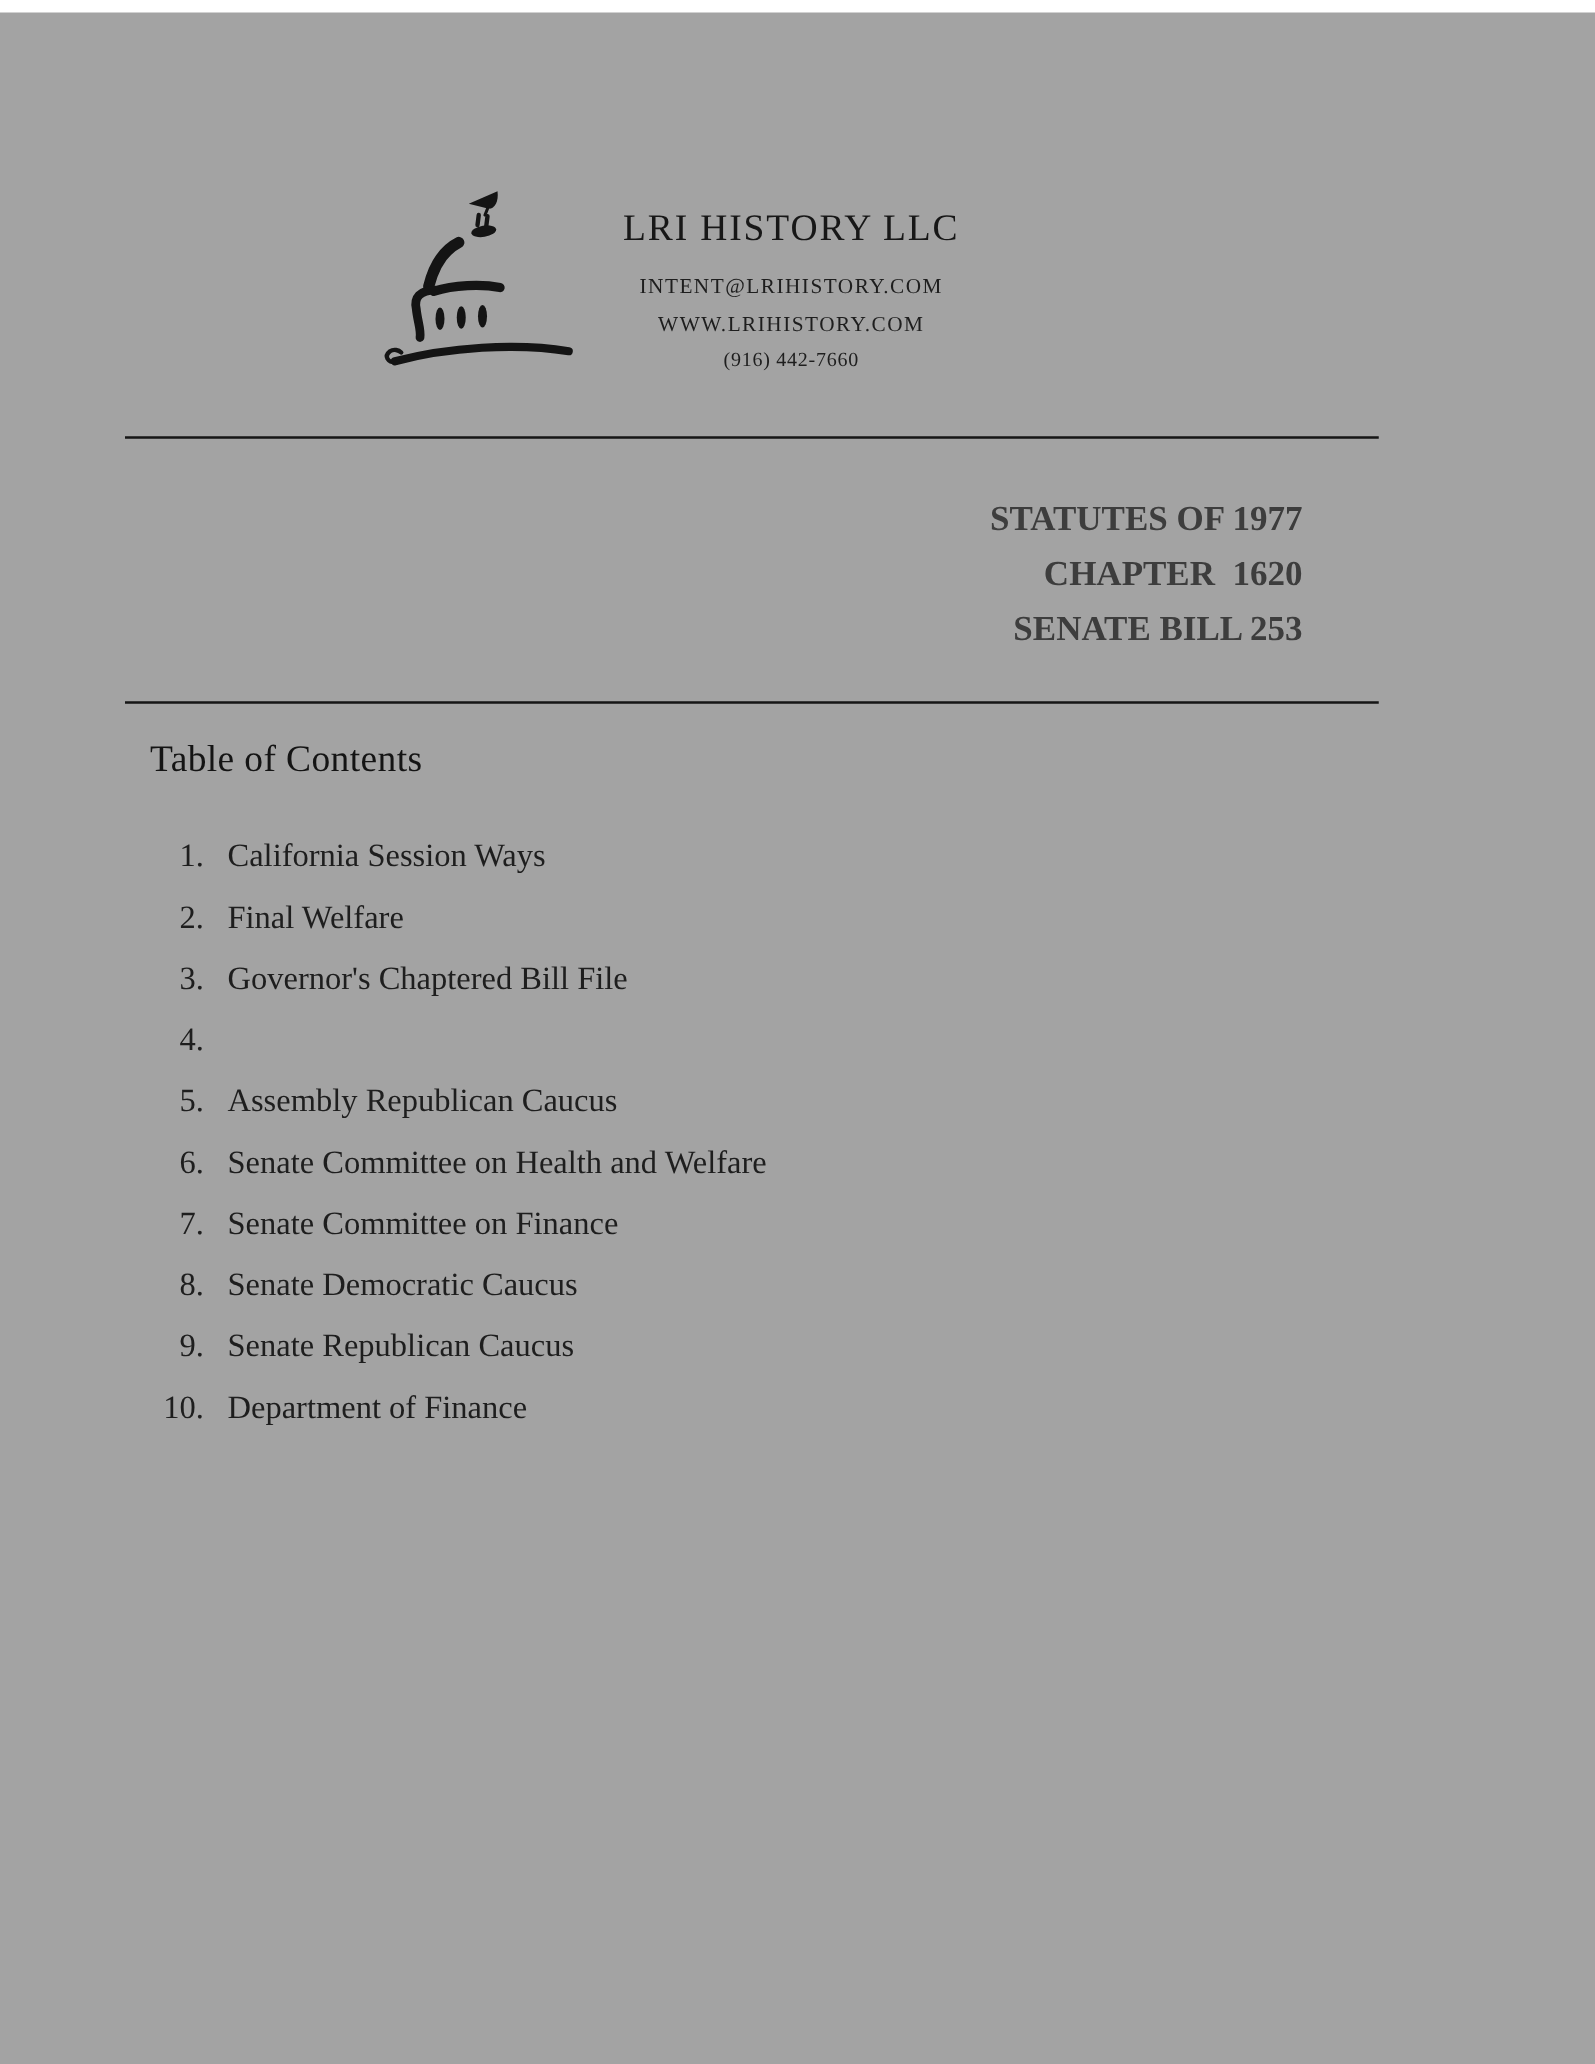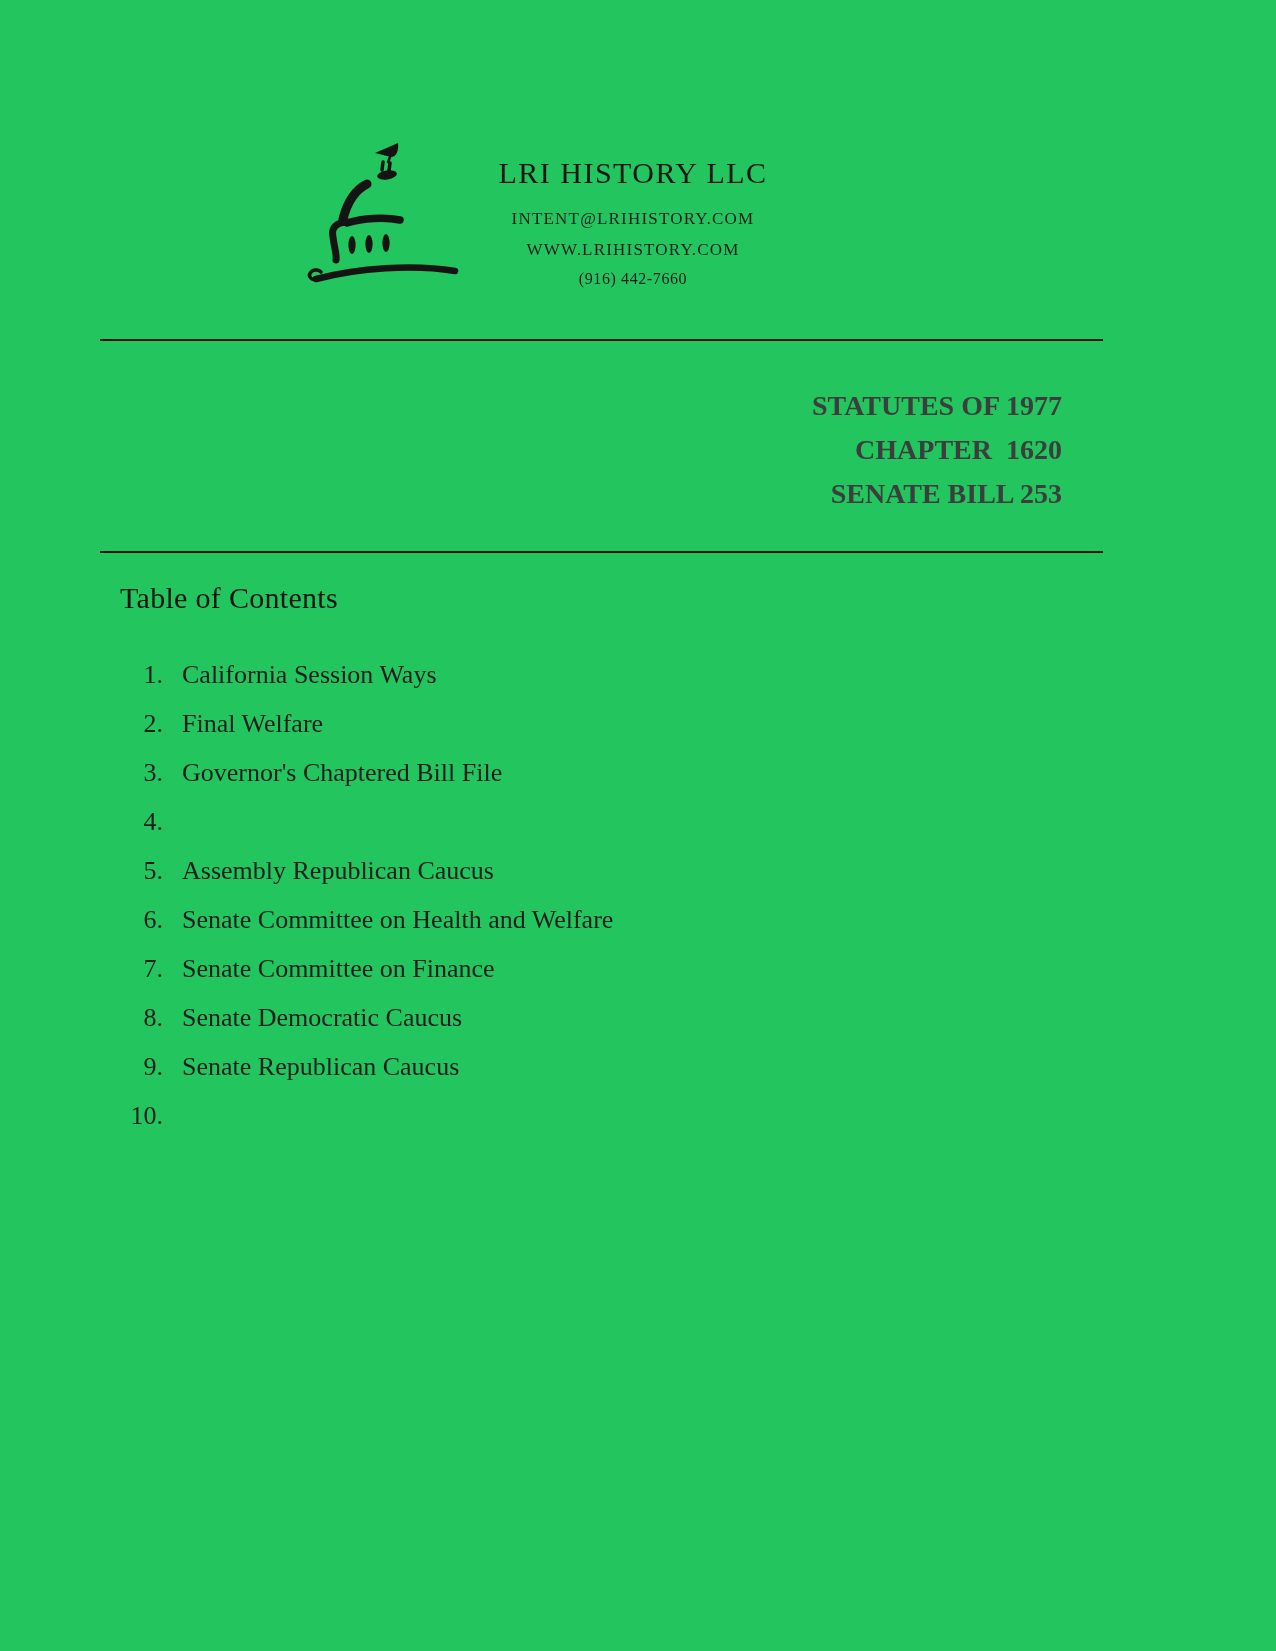--- a/index.html
+++ b/index.html
@@ -8,21 +8,22 @@
     width: 1276px;
     height: 1651px;
     position: relative;
     font-family: "Liberation Serif", "DejaVu Serif", serif;
     color: #1c1c1c;
     overflow: hidden;
   }
   .page {
     position: absolute;
     inset: 0;
-    background: #22c55e;
+    background: #a3a3a3;
+    margin-top: 10px;
   }
   
   .logo {
     position: absolute;
     left: 303px;
     top: 136px;
     width: 158px;
     height: 154px;
   }
   .header-text {
@@ -58,21 +59,21 @@
     width: 1003px;
     height: 0;
     border-top: 2px solid #161616;
   }
   .rule-top { top: 339px; }
   .rule-bottom { top: 551px; }
   
   .statutes-block {
     position: absolute;
     top: 384px;
-    left: 562px;
+    left: 542px;
     width: 500px;
     text-align: right;
   }
   .statutes-line {
     font-size: 28px;
     font-weight: bold;
     line-height: 44px;
     color: #3d3d3d;
     white-space: pre;
   }
@@ -199,16 +200,17 @@
       <span class="toc-item-label">Senate Democratic Caucus</span>
     </li>
 
     <li class="toc-item">
       <span class="toc-item-number">9.</span>
       <span class="toc-item-label">Senate Republican Caucus</span>
     </li>
 
     <li class="toc-item">
       <span class="toc-item-number">10.</span>
+      <span class="toc-item-label">Department of Finance</span>
     </li>
   </ul>
 
 </div>
 
 </body></html>

